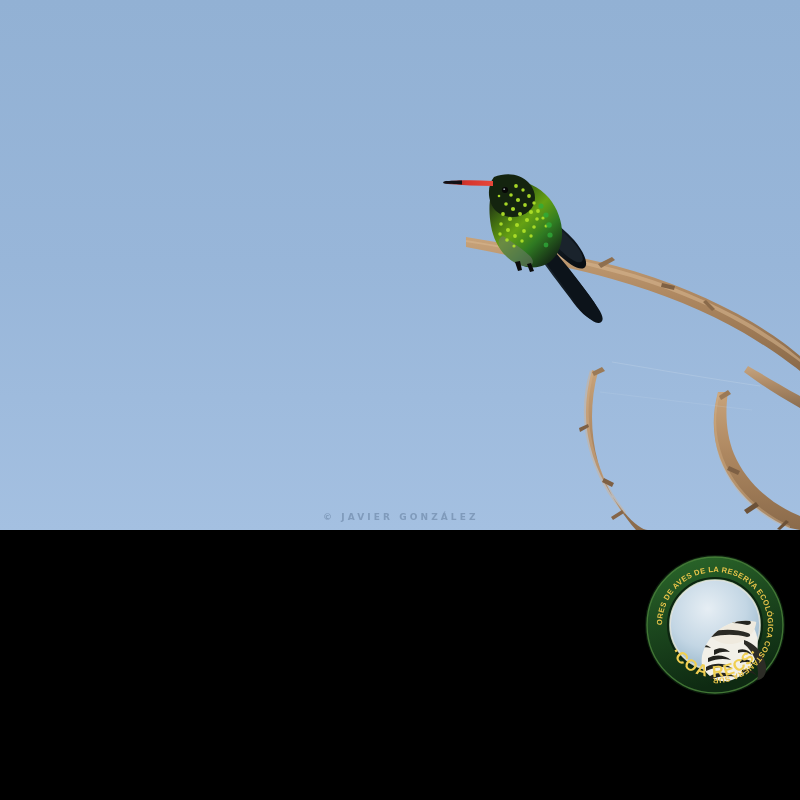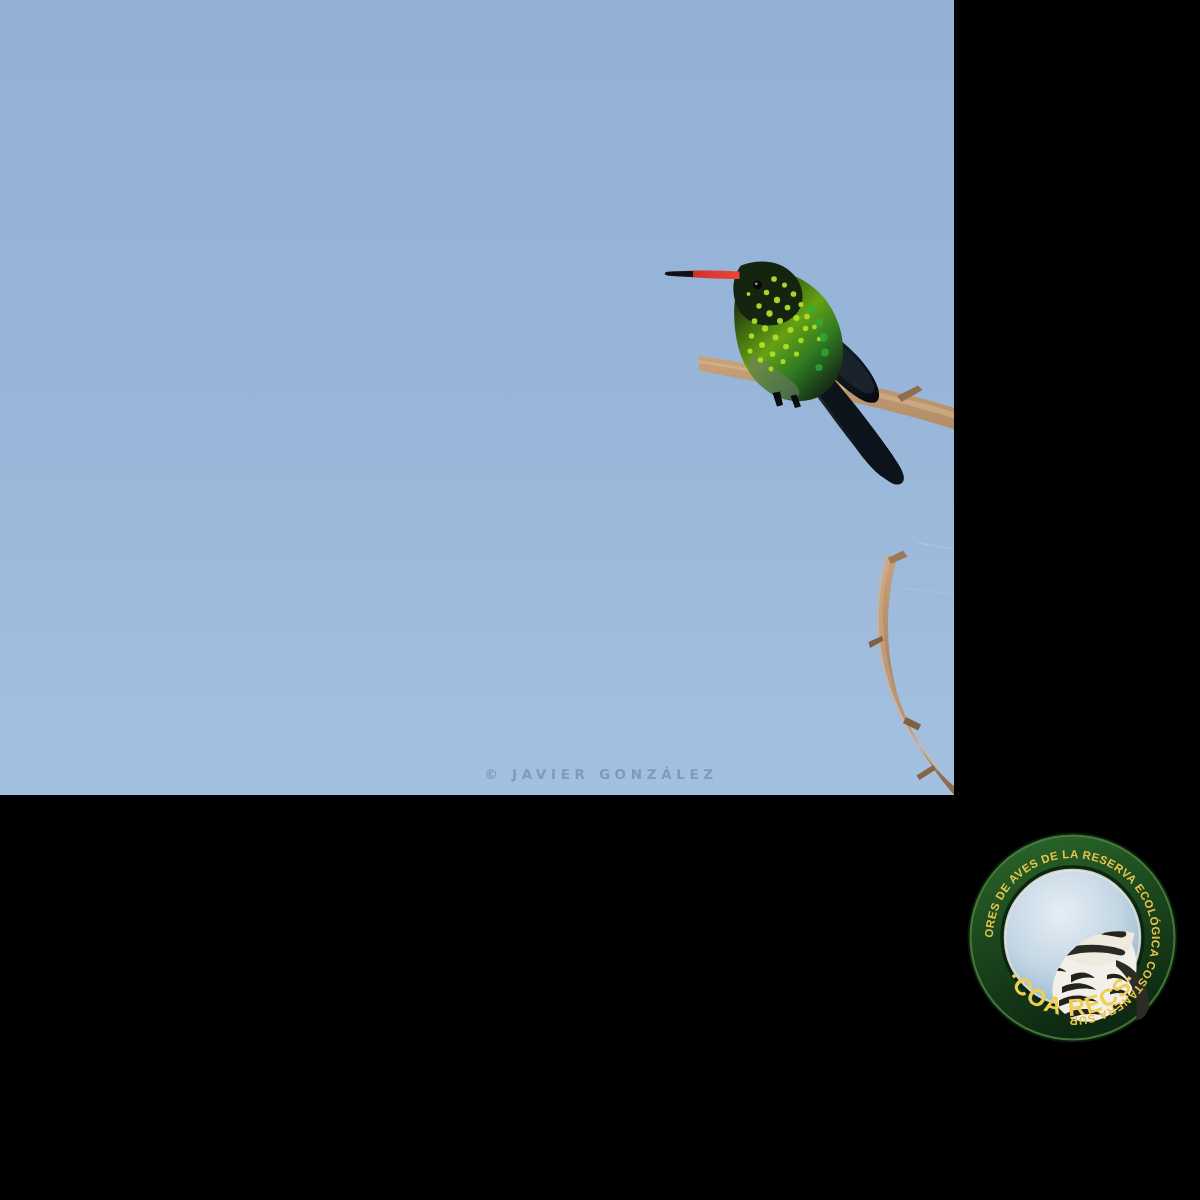--- a/index.html
+++ b/index.html
@@ -10,21 +10,21 @@
   }
   #page{
     position:relative;
     width:800px;height:800px;
     background:#000;
     overflow:hidden;
   }
 
   
   #photo{
-    position:absolute;left:0;top:0;width:636px;height:530px;
+    position:absolute;left:0;top:0;width:800px;height:530px;
     overflow:hidden;
     background:linear-gradient(180deg,#93b2d5 0%, #97b5d8 45%, #9dbade 80%, #a3bfe0 100%);
   }
   #photo svg{position:absolute;left:0;top:0;display:block;}
 
   .watermark{
     position:absolute;
     left:323px;top:512px;
     font-family:"DejaVu Sans","Liberation Sans",sans-serif;
     font-size:9px;

